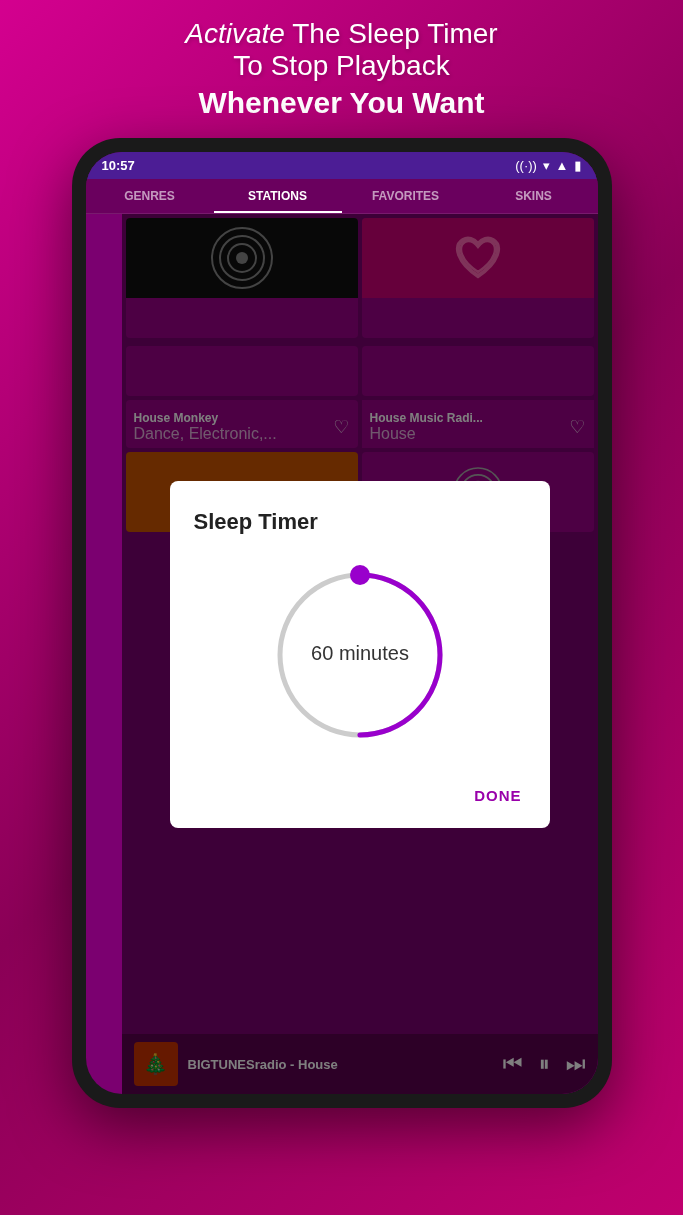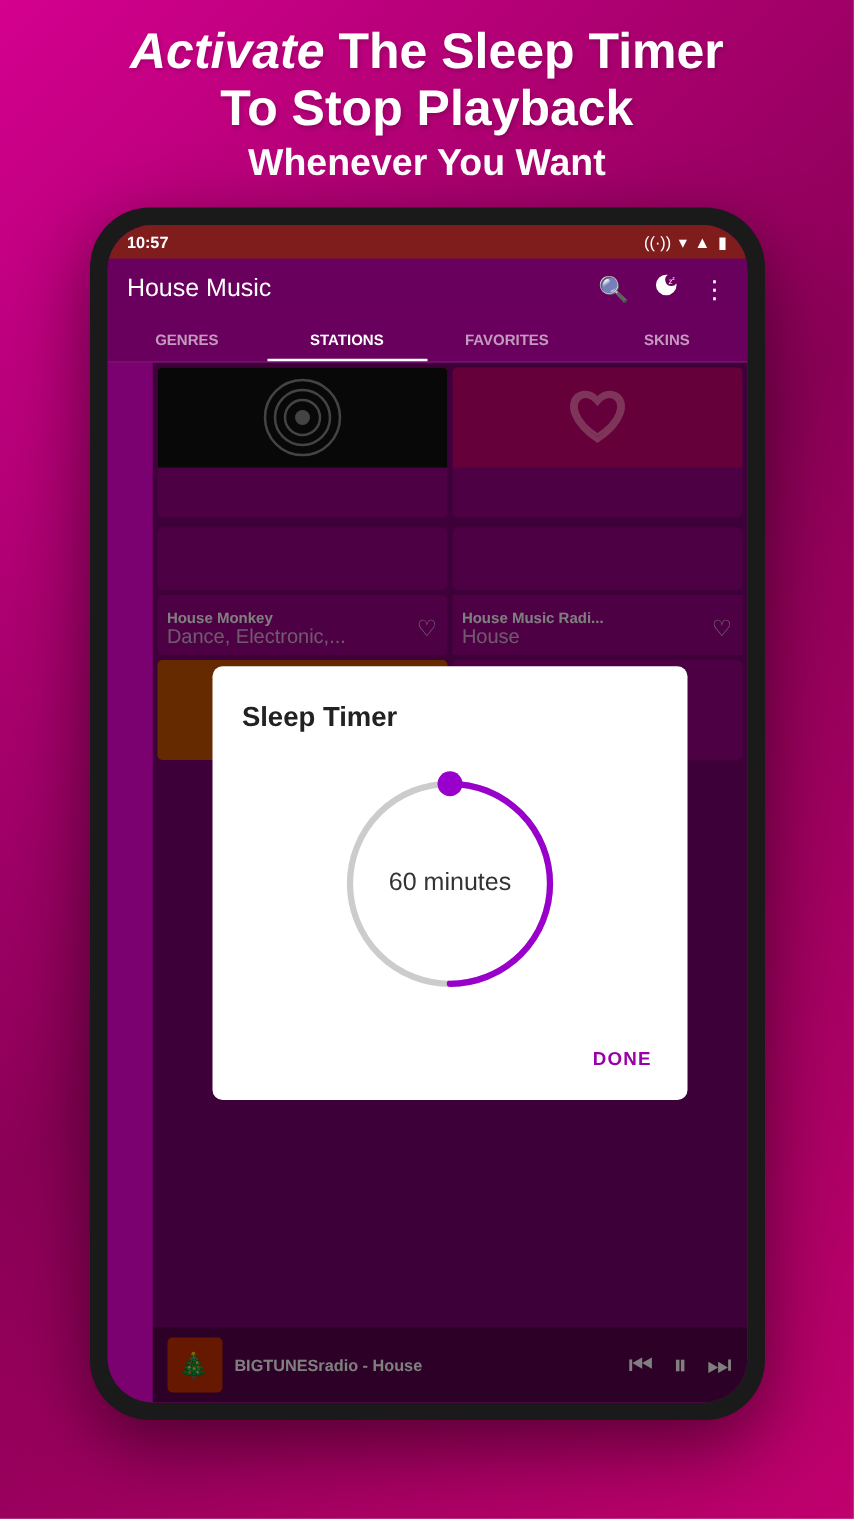--- a/index.html
+++ b/index.html
@@ -14,22 +14,22 @@
       overflow: hidden;
     }
 
     
     .promo-header {
       width: 100%;
       padding: 18px 40px 10px;
       text-align: center;
     }
     .promo-title {
-      font-size: 40px;
-      font-weight: 700;
+      font-size: 28px;
+      font-weight: 400;
       color: white;
       line-height: 1.15;
       text-shadow: 1px 2px 4px rgba(0,0,0,0.2);
     }
     .promo-title .activate { font-style: italic; }
     .promo-subtitle {
       font-size: 30px;
       font-weight: 700;
       color: white;
       margin-top: 4px;
@@ -52,21 +52,21 @@
       background: #7b0070;
       border-radius: 36px;
       overflow: hidden;
       position: relative;
       display: flex;
       flex-direction: column;
     }
 
     
     .status-bar {
-      background: #7f1d1d;
+      background: #4c1d95;
       display: flex;
       justify-content: space-between;
       align-items: flex-start;
       padding: 6px 16px;
       flex-shrink: 0;
     }
     .status-time {
       color: white;
       font-size: 13px;
       font-weight: 600;
@@ -326,35 +326,20 @@
     <div class="status-bar">
       <span class="status-time">10:57</span>
       <div class="status-icons">
         <span class="status-icon">((·))</span>
         <span class="status-icon">▾</span>
         <span class="status-icon">▲</span>
         <span class="status-icon">▮</span>
       </div>
     </div>
 
-    <div class="app-header">
-      <span class="app-title">House Music</span>
-      <div class="header-actions">
-        <span class="header-icon">🔍</span>
-        <span class="header-icon">
-          
-          <svg width="22" height="22" viewBox="0 0 24 24" fill="white">
-            <path d="M12 3a9 9 0 1 0 9 9c0-.46-.04-.92-.1-1.36a5.389 5.389 0 0 1-4.4 2.26 5.403 5.403 0 0 1-3.14-9.8c-.44-.06-.9-.1-1.36-.1z"></path>
-            <text x="14" y="11" font-size="7" fill="white">z</text>
-            <text x="17" y="8" font-size="5" fill="white">z</text>
-          </svg>
-        </span>
-        <span class="header-icon">⋮</span>
-      </div>
-    </div>
 
     <div class="tabs">
       <div class="tab">
         <span>GENRES</span>
       </div>
       <div class="tab active">
         <span>STATIONS</span>
       </div>
       <div class="tab">
         <span>FAVORITES</span>

